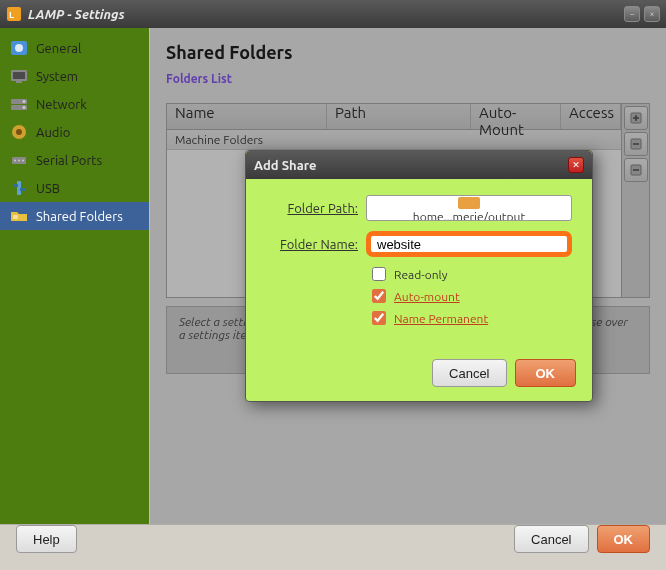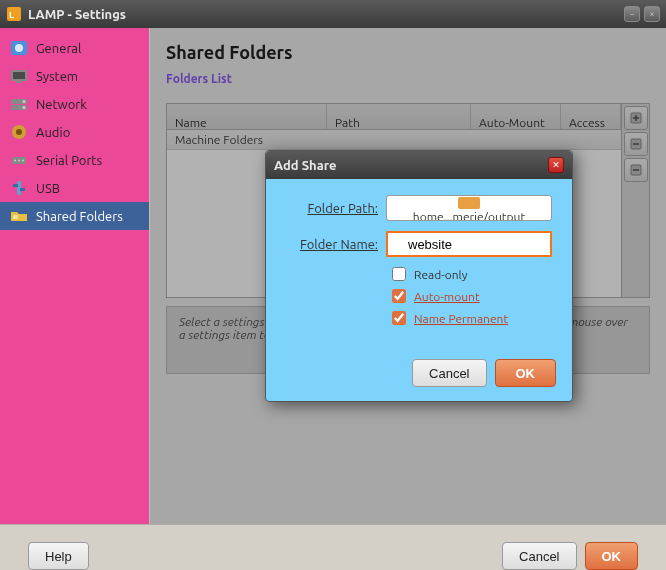--- a/index.html
+++ b/index.html
@@ -28,20 +28,21 @@
       gap: 6px;
     }
     .title-icon {
       width: 16px;
       height: 16px;
     }
     .title-text {
       font-size: 13px;
       font-weight: bold;
       color: #e8e8e8;
+      font-style: italic;
     }
     .title-buttons {
       display: flex;
       gap: 4px;
     }
     .title-btn {
       width: 16px;
       height: 16px;
       border-radius: 3px;
       border: 1px solid #888;
@@ -57,21 +58,21 @@
     
     .main-layout {
       display: flex;
       height: calc(570px - 28px - 46px);
       background: #ebebeb;
     }
 
     
     .sidebar {
       width: 150px;
-      background: #ec4899;
+      background: #4d7c0f;
       border-right: 1px solid #c0bdb5;
       padding: 6px 0;
       overflow-y: auto;
     }
     .sidebar-item {
       display: flex;
       align-items: center;
       gap: 8px;
       padding: 5px 10px;
       cursor: pointer;
@@ -121,26 +122,26 @@
     }
     .table-header {
       display: flex;
       background: linear-gradient(to bottom, #e8e8e8, #d8d8d8);
       border-bottom: 1px solid #b0b0b0;
       height: 26px;
       align-items: center;
     }
     .th {
       padding: 0 8px;
-      font-size: 12px;
+      font-size: 15px;
       color: #333;
       border-right: 1px solid #c0c0c0;
       height: 100%;
       display: flex;
-      align-items: flex-end;
+      align-items: flex-start;
     }
     .th-name { width: 160px; }
     .th-path { flex: 1; }
     .th-automount { width: 90px; }
     .th-access { width: 60px; }
     .th-actions { width: 28px; border-right: none; }
 
     .table-body {
       overflow-y: auto;
     }
@@ -176,23 +177,23 @@
       font-style: italic;
       height: 68px;
     }
 
     
     .bottom-bar {
       height: 46px;
       background: #d4d0c8;
       border-top: 1px solid #b0aea8;
       display: flex;
-      align-items: flex-end;
+      align-items: flex-start;
       justify-content: space-between;
-      padding: 0 28px;
+      padding: 0 16px;
     }
     .bottom-right {
       display: flex;
       gap: 8px;
     }
     .btn {
       height: 28px;
       padding: 0 16px;
       border-radius: 4px;
       cursor: pointer;
@@ -220,25 +221,25 @@
       top: 0; left: 0; right: 0; bottom: 0;
       background: rgba(0,0,0,0.3);
       display: flex;
       align-items: center;
       justify-content: center;
       z-index: 100;
     }
 
     
     .dialog {
-      background: #7dd3fc;
+      background: #bef264;
       border: 1px solid #555;
       border-radius: 4px;
       box-shadow: 4px 4px 16px rgba(0,0,0,0.5);
-      width: 308px;
+      width: 348px;
       margin-left: 22px;
     }
     .dialog-title-bar {
       background: linear-gradient(to bottom, #5a5a5a, #3a3a3a);
       color: #e8e8e8;
       display: flex;
       align-items: center;
       justify-content: space-between;
       padding: 5px 8px;
       border-radius: 4px 4px 0 0;
@@ -316,23 +317,23 @@
       display: flex;
       align-items: center;
       justify-content: center;
       cursor: pointer;
       font-size: 10px;
       color: #555;
     }
     .name-input {
       width: 100%;
       height: 26px;
-      border: 2px solid #f97316;
-      border-radius: 1px;
-      padding: 0 20px;
+      border: 5px solid #f97316;
+      border-radius: 7px;
+      padding: 0 6px;
       font-size: 13px;
       background: white;
     }
     .checkbox-row {
       display: flex;
       align-items: center;
       gap: 8px;
       margin-left: 106px;
       margin-bottom: 8px;
     }

